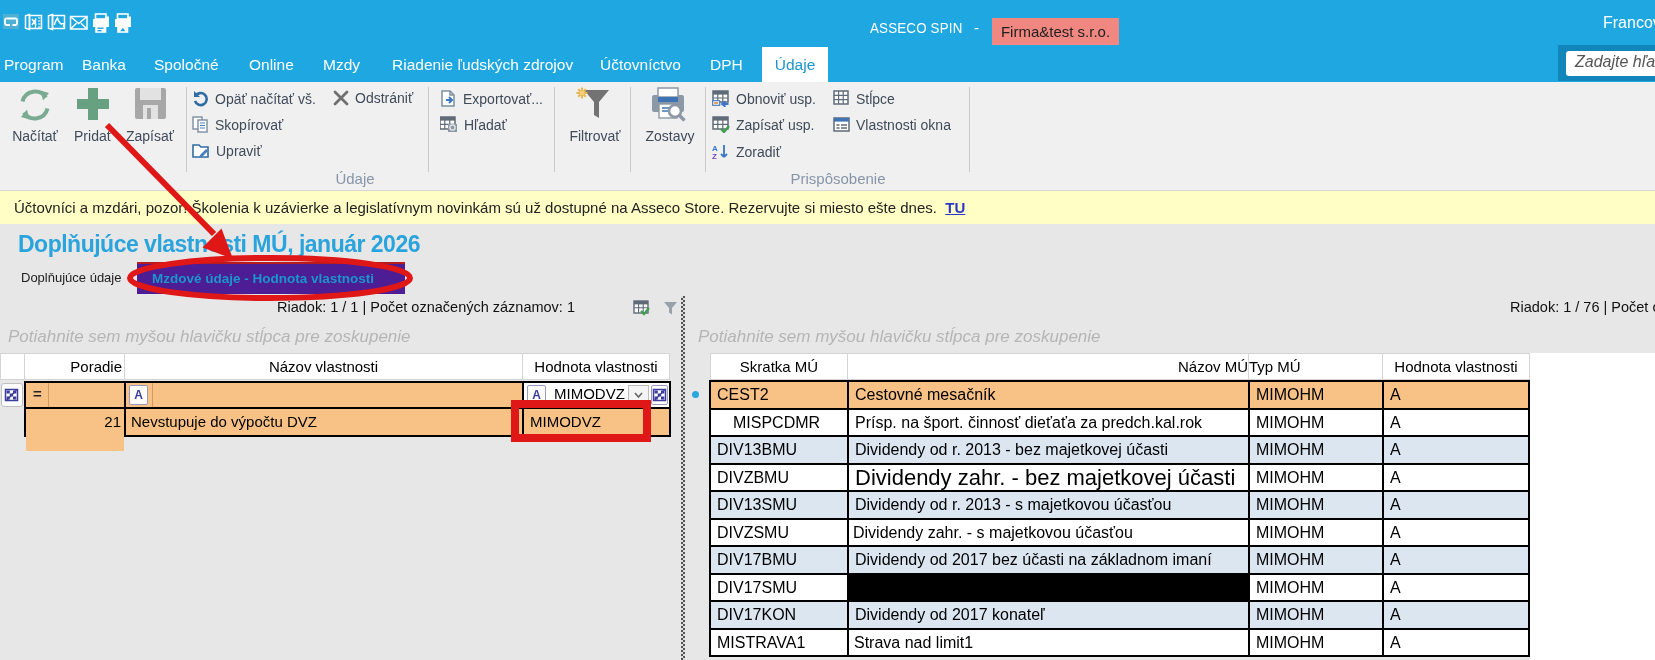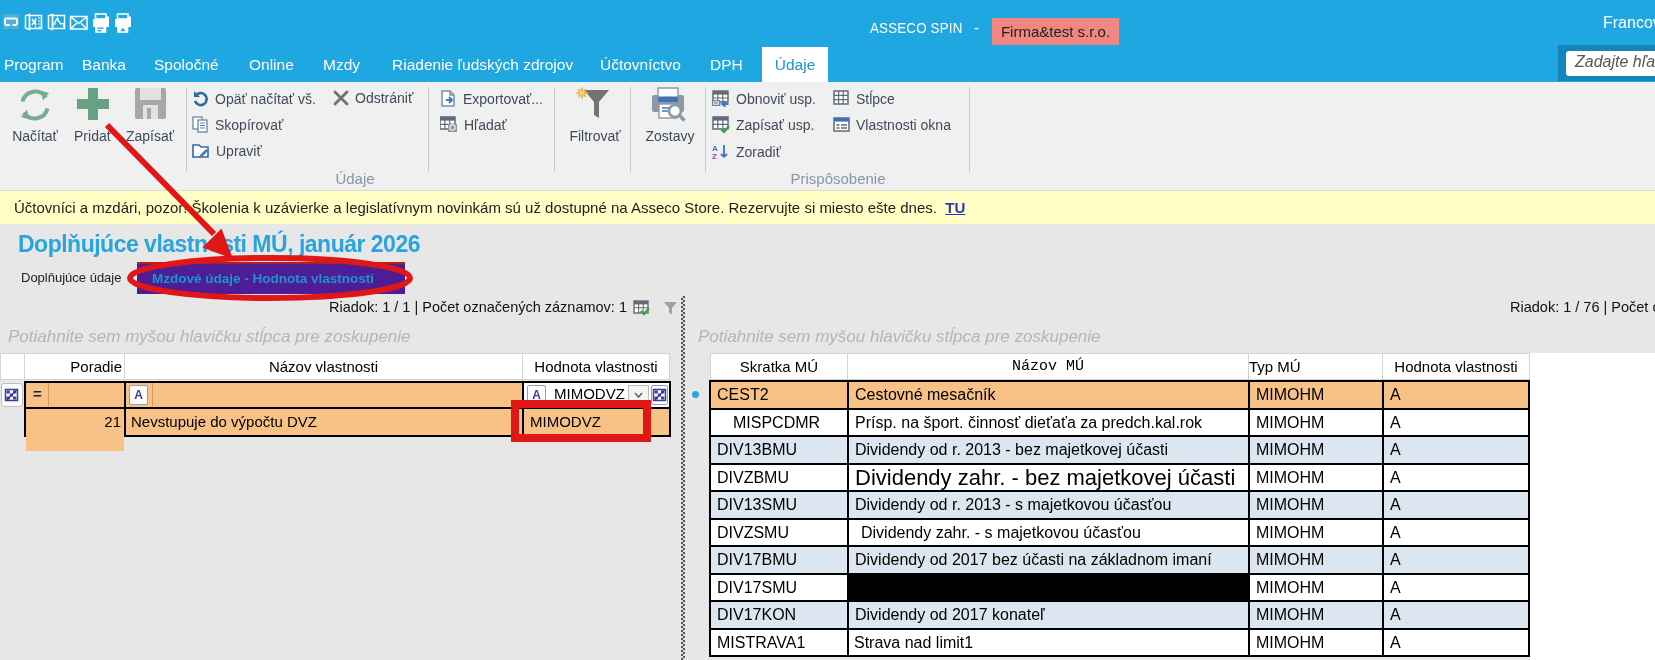--- a/index.html
+++ b/index.html
@@ -254,21 +254,21 @@
 </div>
 
 <div id="notif"><span style="margin-left:14px;">Účtovníci a mzdári, pozor! Školenia k uzávierke a legislatívnym novinkám sú už dostupné na Asseco Store. Rezervujte si miesto ešte dnes.&nbsp; <a>TU</a></span></div>
 
 <div id="heading">Doplňujúce vlastnosti MÚ, január 2026</div>
 <div id="tab1">Doplňujúce údaje</div>
 <div id="tab2">
     <span>Mzdové údaje - Hodnota vlastnosti</span>
   </div>
 
-<div class="status" style="right:1028px;margin-left:36px;">Riadok: 1 / 1 | Počet označených záznamov: 1</div>
+<div class="status" style="right:1080px;margin-left:36px;">Riadok: 1 / 1 | Počet označených záznamov: 1</div>
 <svg class="abs" style="left:633px;top:300px" width="46" height="17" viewBox="0 0 46 17">
   <rect x="1" y="1" width="14" height="12" fill="#fff" stroke="#5f6b78" stroke-width="1.4"></rect>
   <rect x="1" y="1" width="14" height="3.4" fill="#5f6b78"></rect>
   <path d="M5.6 1 v12 M10.2 1 v12 M1 7.8 h14" stroke="#5f6b78" stroke-width="1.1"></path>
   <path d="M8 11 l3 3 l5 -6" fill="none" stroke="#3f9e4f" stroke-width="2.2"></path>
   <path d="M31 2 h13 l-5 6 v6.5 l-3 -2 v-4.5 z" fill="#99a1ab"></path>
 </svg>
 <div class="status" style="left:1510px;">Riadok: 1 / 76 | Počet označených záznamov: 1</div>
 
 <div class="hint" style="left:8px;">Potiahnite sem myšou hlavičku stĺpca pre zoskupenie</div>
@@ -329,21 +329,21 @@
       </g>
       <path d="M4.5 16.5 L14.5 6" stroke="#3c3c9e" stroke-width="1.3"></path>
     </svg>
 </div>
 
 <div id="splitter"></div>
 
 <div class="abs" style="left:1530px;top:353px;width:125px;height:307px;background:#fff;"></div>
 
 <div class="cell hdr" style="left:710px;top:353px;width:138px;height:27px;border:1px solid #d4d4d4;text-align:center;line-height:26px;">Skratka MÚ</div>
-<div class="cell hdr" style="left:848px;top:353px;width:401px;height:27px;border:1px solid #d4d4d4;border-left:none;text-align:center;line-height:26px;font-family:Liberation Mono, monospace;">Názov MÚ</div>
+<div class="cell hdr" style="left:848px;top:353px;width:401px;height:27px;border:1px solid #d4d4d4;border-left:none;text-align:right;line-height:26px;">Názov MÚ</div>
 <div class="cell hdr" style="left:1249px;top:353px;width:134px;height:27px;border:1px solid #d4d4d4;border-left:none;text-align:left;line-height:26px;">Typ MÚ</div>
 <div class="cell hdr" style="left:1383px;top:353px;width:147px;height:27px;border:1px solid #d4d4d4;border-left:none;text-align:center;line-height:26px;">Hodnota vlastnosti</div>
 
 <div class="abs" style="left:692px;top:391px;width:7px;height:7px;border-radius:50%;background:#27a7e0;"></div>
 
 <div class="abs" id="rg" style="left:709px;top:380px;width:821px;height:277px;background:#000;">
   <div class="cell orange" style="left:2px;top:2.0px;width:136px;height:25.5px;line-height:25px;padding-left:6px;font-size:16px;">CEST2</div>
   <div class="cell orange" style="left:140px;top:2.0px;width:399px;height:25.5px;line-height:25px;padding-left:6px;font-size:16px;">Cestovné mesačník</div>
   <div class="cell orange" style="left:541px;top:2.0px;width:132px;height:25.5px;line-height:25px;padding-left:6px;font-size:16px;">MIMOHM</div>
   <div class="cell orange" style="left:675px;top:2.0px;width:144px;height:25.5px;line-height:25px;padding-left:6px;font-size:16px;">A</div>
@@ -357,21 +357,21 @@
   <div class="cell bluerow" style="left:675px;top:57.0px;width:144px;height:25.5px;line-height:25px;padding-left:6px;font-size:16px;">A</div>
   <div class="cell whiterow" style="left:2px;top:84.5px;width:136px;height:25.5px;line-height:25px;padding-left:6px;font-size:16px;">DIVZBMU</div>
   <div class="cell whiterow" style="left:140px;top:84.5px;width:399px;height:25.5px;line-height:25px;padding-left:6px;font-size:22px;">Dividendy zahr. - bez majetkovej účasti</div>
   <div class="cell whiterow" style="left:541px;top:84.5px;width:132px;height:25.5px;line-height:25px;padding-left:6px;font-size:16px;">MIMOHM</div>
   <div class="cell whiterow" style="left:675px;top:84.5px;width:144px;height:25.5px;line-height:25px;padding-left:6px;font-size:16px;">A</div>
   <div class="cell bluerow" style="left:2px;top:112.0px;width:136px;height:25.5px;line-height:25px;padding-left:6px;font-size:16px;">DIV13SMU</div>
   <div class="cell bluerow" style="left:140px;top:112.0px;width:399px;height:25.5px;line-height:25px;padding-left:6px;font-size:16px;">Dividendy od r. 2013 - s majetkovou účasťou</div>
   <div class="cell bluerow" style="left:541px;top:112.0px;width:132px;height:25.5px;line-height:25px;padding-left:6px;font-size:16px;">MIMOHM</div>
   <div class="cell bluerow" style="left:675px;top:112.0px;width:144px;height:25.5px;line-height:25px;padding-left:6px;font-size:16px;">A</div>
   <div class="cell whiterow" style="left:2px;top:139.5px;width:136px;height:25.5px;line-height:25px;padding-left:6px;font-size:16px;">DIVZSMU</div>
-  <div class="cell whiterow" style="left:140px;top:139.5px;width:399px;height:25.5px;line-height:25px;padding-left:12px;font-size:16px;">Dividendy zahr. - s majetkovou účasťou</div>
+  <div class="cell whiterow" style="left:140px;top:139.5px;width:399px;height:25.5px;line-height:25px;padding-left:4px;font-size:16px;">Dividendy zahr. - s majetkovou účasťou</div>
   <div class="cell whiterow" style="left:541px;top:139.5px;width:132px;height:25.5px;line-height:25px;padding-left:6px;font-size:16px;">MIMOHM</div>
   <div class="cell whiterow" style="left:675px;top:139.5px;width:144px;height:25.5px;line-height:25px;padding-left:6px;font-size:16px;">A</div>
   <div class="cell bluerow" style="left:2px;top:167.0px;width:136px;height:25.5px;line-height:25px;padding-left:6px;font-size:16px;">DIV17BMU</div>
   <div class="cell bluerow" style="left:140px;top:167.0px;width:399px;height:25.5px;line-height:25px;padding-left:6px;font-size:16px;">Dividendy od 2017 bez účasti na základnom imaní</div>
   <div class="cell bluerow" style="left:541px;top:167.0px;width:132px;height:25.5px;line-height:25px;padding-left:6px;font-size:16px;">MIMOHM</div>
   <div class="cell bluerow" style="left:675px;top:167.0px;width:144px;height:25.5px;line-height:25px;padding-left:6px;font-size:16px;">A</div>
   <div class="cell whiterow" style="left:2px;top:194.5px;width:136px;height:25.5px;line-height:25px;padding-left:6px;font-size:16px;">DIV17SMU</div>
   <div class="cell whiterow" style="left:541px;top:194.5px;width:132px;height:25.5px;line-height:25px;padding-left:6px;font-size:16px;">MIMOHM</div>
   <div class="cell whiterow" style="left:675px;top:194.5px;width:144px;height:25.5px;line-height:25px;padding-left:6px;font-size:16px;">A</div>
   <div class="cell bluerow" style="left:2px;top:222.0px;width:136px;height:25.5px;line-height:25px;padding-left:6px;font-size:16px;">DIV17KON</div>

